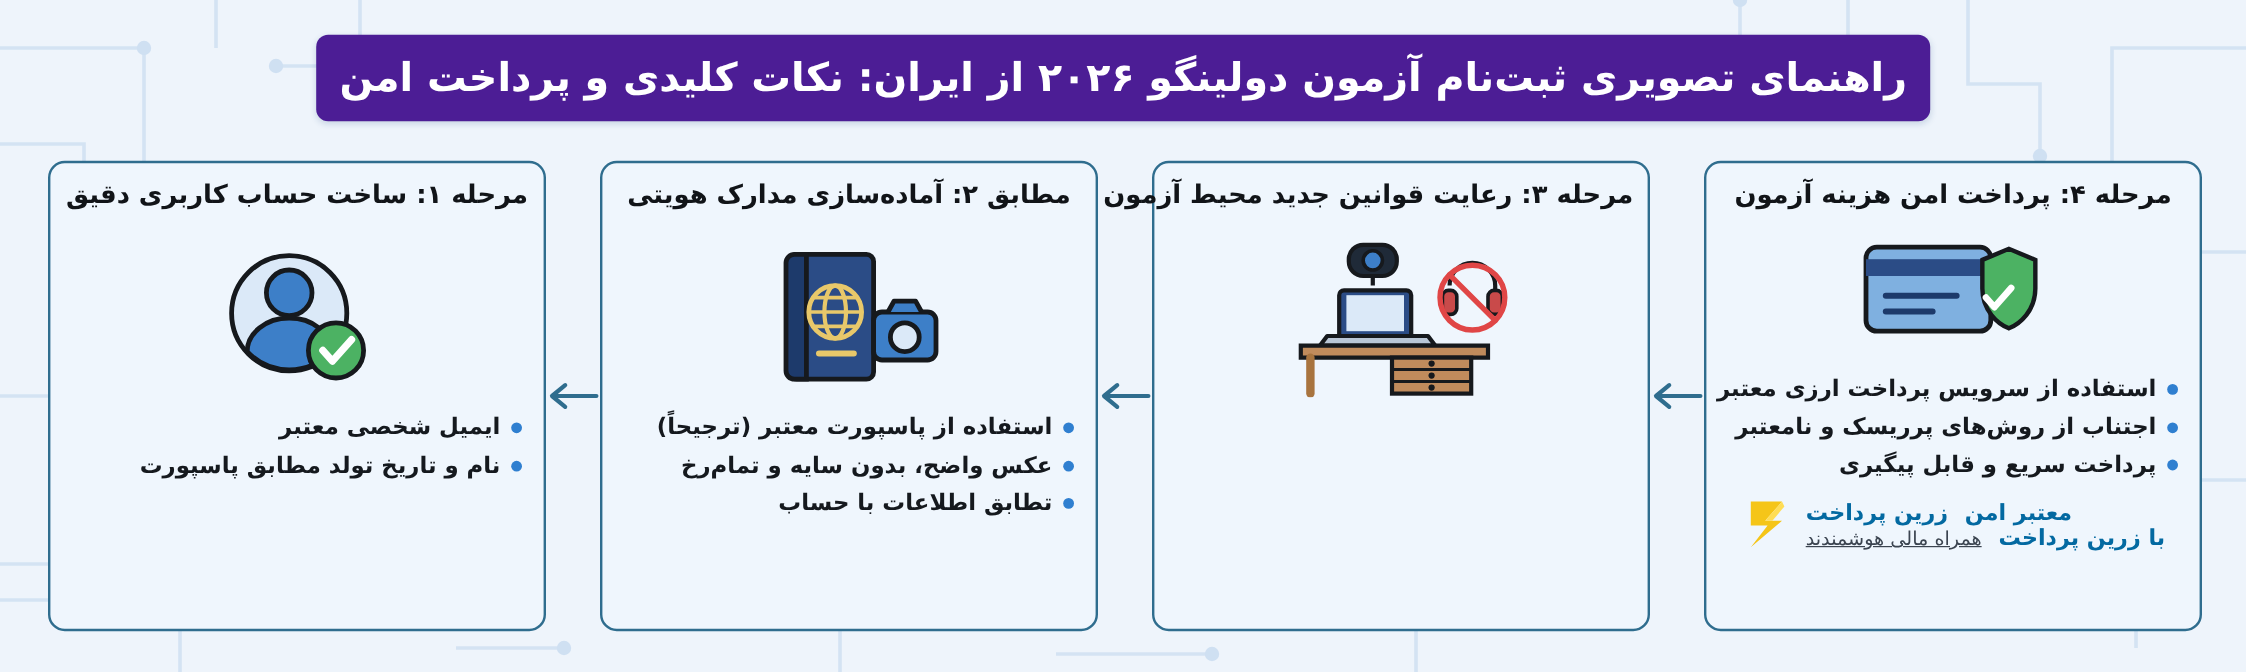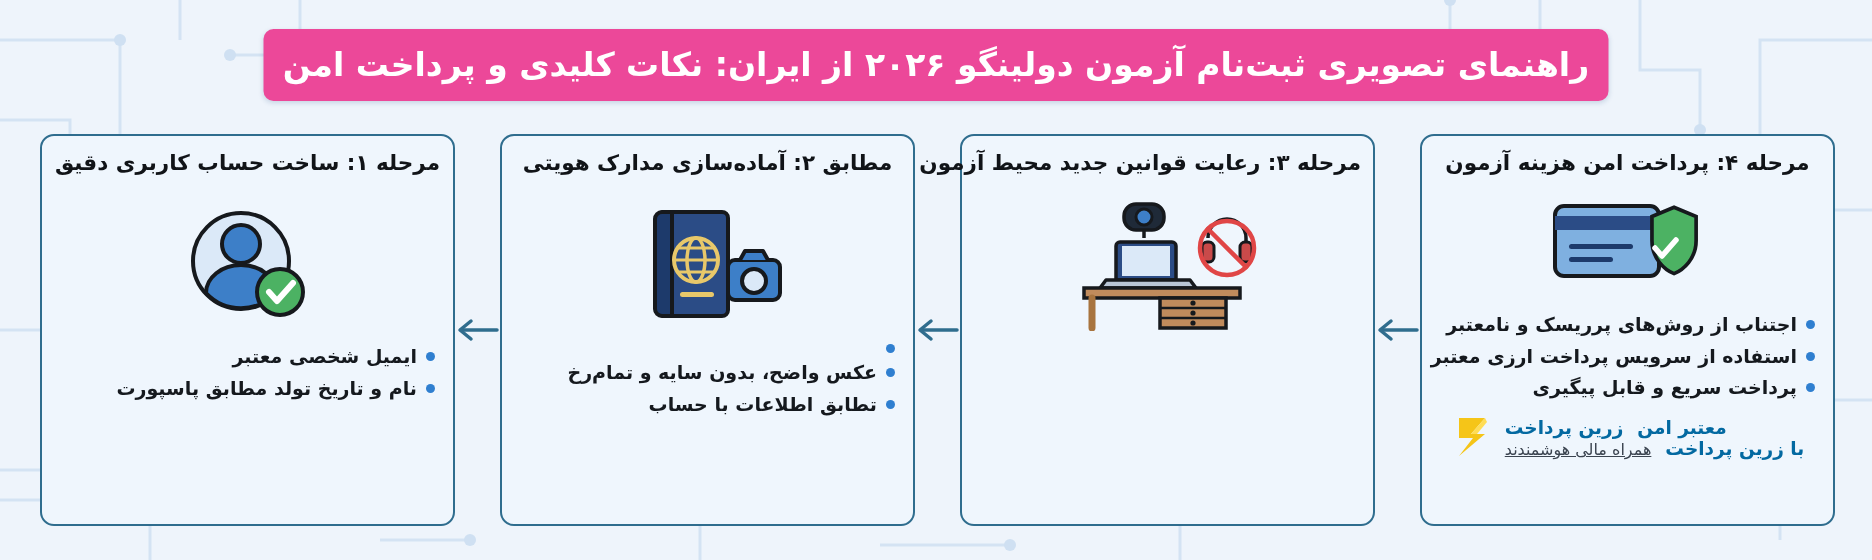--- a/index.html
+++ b/index.html
@@ -14,21 +14,21 @@
   #bg{position:absolute;inset:0;z-index:0;}
   #bg svg{display:block;width:1872px;height:560px;}
 
   
   #content{position:relative;z-index:2;width:1872px;height:560px;}
 
   
   .title-wrap{
     position:absolute;top:29px;left:50%;transform:translateX(-50%);
     width:1345px;height:72px;
-    background:#ec4899;border-radius:10px;
+    background:#4c1d95;border-radius:10px;
     display:flex;align-items:center;justify-content:center;
     box-shadow:0 2px 5px rgba(30,70,130,.18);
   }
   .title-text{
     color:#ffffff;font-size:33px;font-weight:bold;letter-spacing:0px;
     line-height:1.2;white-space:nowrap;direction:rtl;
   }
 
   
   .cards{
@@ -190,20 +190,21 @@
           <g>
             <rect x="100" y="62" width="52" height="40" rx="7" fill="#3d7fc8" stroke="#16191d" stroke-width="4"></rect>
             <path d="M112 62 l5 -9 h18 l5 9" fill="#3d7fc8" stroke="#16191d" stroke-width="4" stroke-linejoin="round"></path>
             <circle cx="126" cy="83" r="12" fill="#dbe9f8" stroke="#16191d" stroke-width="4"></circle>
           </g>
         </svg>
       </div>
       <div class="bullets">
         <div class="bullet">
           <span class="dot"></span>
+          <span class="bullet-text">استفاده از پاسپورت معتبر (ترجیحاً)</span>
         </div>
         <div class="bullet">
           <span class="dot"></span>
           <span class="bullet-text">عکس واضح، بدون سایه و تمام‌رخ</span>
         </div>
         <div class="bullet">
           <span class="dot"></span>
           <span class="bullet-text">تطابق اطلاعات با حساب</span>
         </div>
       </div>
@@ -265,25 +266,25 @@
           <rect x="12" y="24" width="104" height="14" fill="#2b4c86"></rect>
           <rect x="26" y="52" width="64" height="5" rx="2.5" fill="#1d3a6b"></rect>
           <rect x="26" y="65" width="44" height="5" rx="2.5" fill="#1d3a6b"></rect>
           <path d="M128 18 l24 -10 l24 10 v26 c0 20 -14 32 -24 36 c-10 -4 -24 -16 -24 -36 z" transform="translate(-18,8) scale(0.92) translate(10,0)" fill="#4cb263" stroke="#16191d" stroke-width="4"></path>
           <path d="M112 56 l7 8 l14 -16" fill="none" stroke="#ffffff" stroke-width="5.5" stroke-linecap="round" stroke-linejoin="round"></path>
         </svg>
       </div>
       <div class="bullets">
         <div class="bullet">
           <span class="dot"></span>
+          <span class="bullet-text">استفاده از سرویس پرداخت ارزی معتبر</span>
+        </div>
+        <div class="bullet">
+          <span class="dot"></span>
           <span class="bullet-text">اجتناب از روش‌های پرریسک و نامعتبر</span>
-        </div>
-        <div class="bullet">
-          <span class="dot"></span>
-          <span class="bullet-text">استفاده از سرویس پرداخت ارزی معتبر</span>
         </div>
         <div class="bullet">
           <span class="dot"></span>
           <span class="bullet-text">پرداخت سریع و قابل پیگیری</span>
         </div>
       </div>
       <div class="zp">
         <div class="zp-mark">
           <svg width="44" height="48" viewBox="0 0 44 48" xmlns="http://www.w3.org/2000/svg">
             <path d="M8 6 h26 l-14 16 h14 l-26 22 l14 -18 h-14 z" fill="#f5c518"></path>

